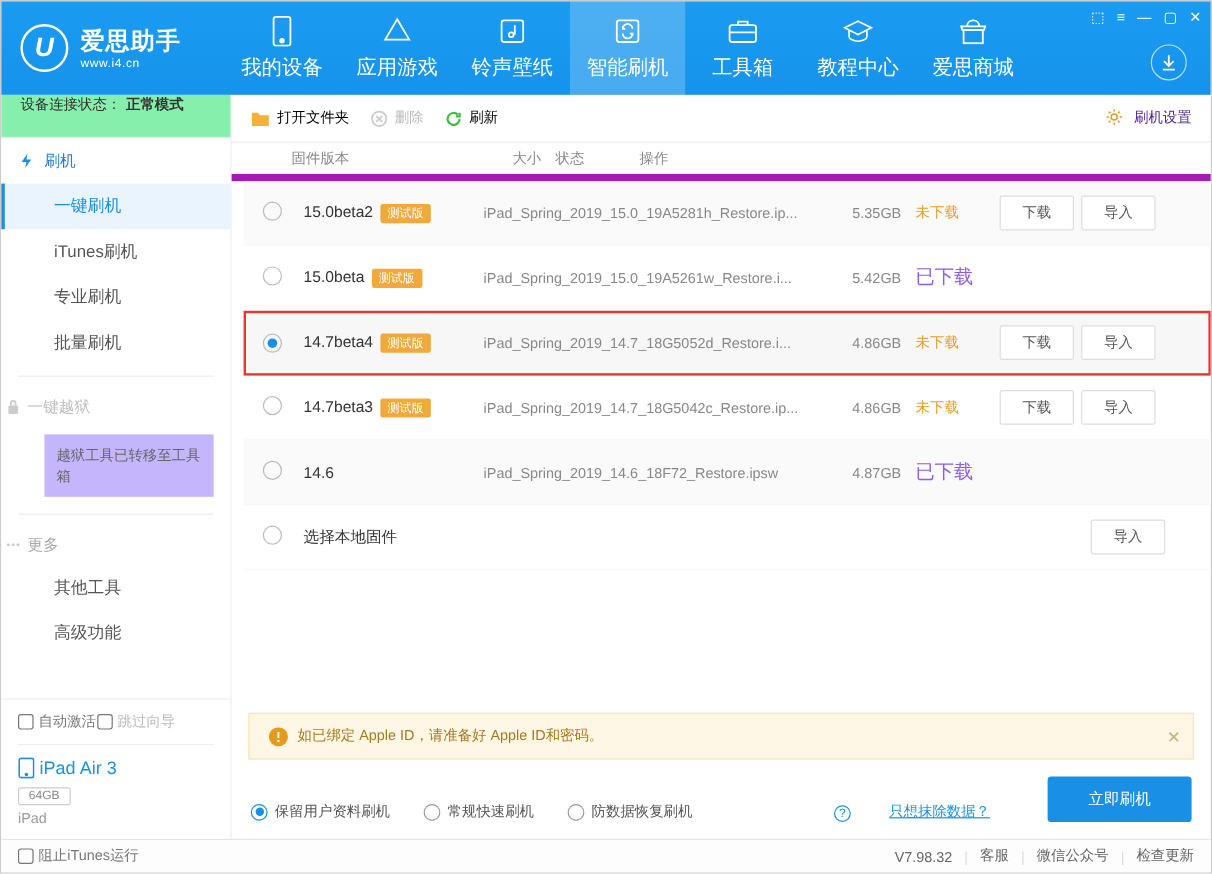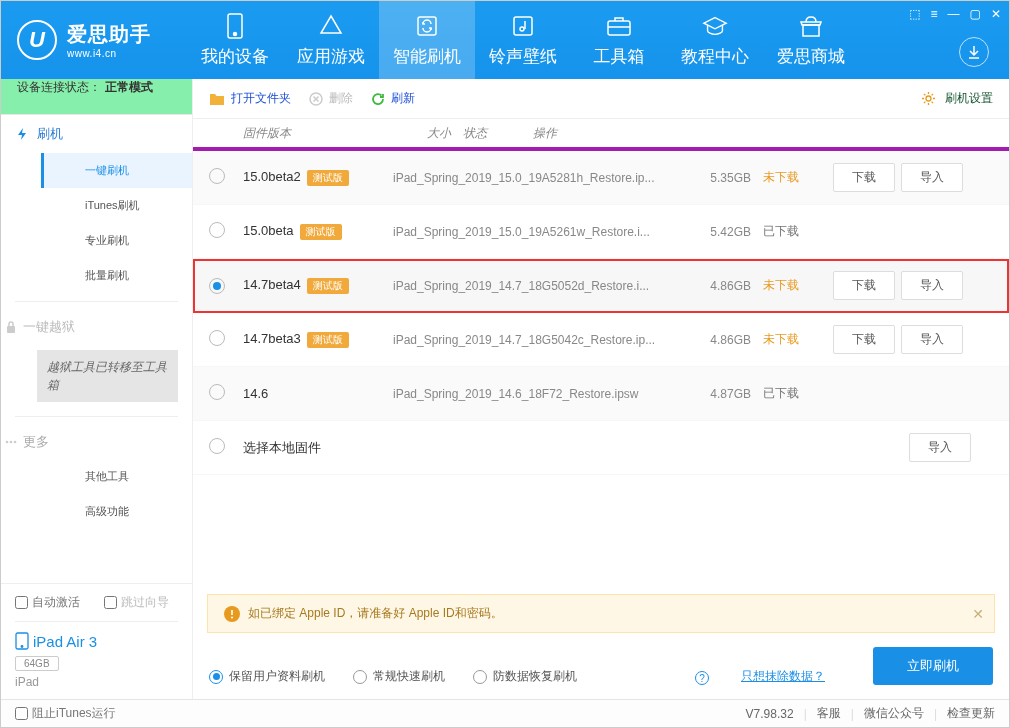--- a/index.html
+++ b/index.html
@@ -24,62 +24,62 @@
 .dl-circle { position: absolute; right: 20px; top: 36px; width: 30px; height: 30px; border: 1px solid rgba(255,255,255,0.7); border-radius: 50%; display: flex; align-items: center; justify-content: center; color: #fff; cursor: pointer; }
 
 
 .status-bar { height: 36px; background: #86efac; border-bottom: 1px solid #e7e7e7; display: flex; align-items: flex-start; padding: 0 16px; font-size: 12px; }
 .status-bar .mode { font-weight: 600; margin-left: 4px; }
 
 
 .main { display: flex; height: calc(100% - 78px - 28px); }
 .sidebar { width: 192px; border-right: 1px solid #eee; background: #fff; display: flex; flex-direction: column; }
 .side-cat { display: flex; align-items: center; padding: 10px 14px; gap: 8px; color: #2a7bd6; font-size: 13px; }
-.side-item { padding: 10px 14px 10px 44px; font-size: 11px; color: #555; cursor: pointer; margin-left: 40px; }
+.side-item { padding: 10px 14px 10px 44px; font-size: 14px; color: #555; cursor: pointer; }
 .side-item.active { background: #eaf4ff; color: #1a8fe6; border-left: 3px solid #1a8fe6; padding-left: 41px; }
 .side-sep { height: 1px; background: #eee; margin: 8px 14px; }
 .side-grey { color: #bbb; display: flex; align-items: center; gap: 6px; padding: 8px 4px; font-size: 13px; }
-.side-box { margin: 6px 14px 6px 36px; padding: 8px 10px; background: #e5e5e5; color: #666; font-size: 12px; line-height: 1.5; font-style: italic; }
+.side-box { margin: 6px 14px 6px 36px; padding: 8px 10px; background: #c4b5fd; color: #666; font-size: 12px; line-height: 1.5; }
 .side-more { color: #aaa; }
 
 .side-bottom { margin-top: auto; border-top: 1px solid #eee; padding: 10px 14px; }
-.chk-row { display: flex; align-items: center; gap: 24px; margin-bottom: 10px; }
+.chk-row { display: flex; align-items: center; gap: 1px; margin-bottom: 10px; }
 .chk { display: flex; align-items: center; gap: 4px; color: #777; }
 .chk input { width: 13px; height: 13px; }
 .dev-name { color: #1a8fe6; font-size: 15px; font-weight: 500; margin-bottom: 6px; display: flex; align-items: center; gap: 4px; }
 .dev-cap { display: inline-block; border: 1px solid #ccc; padding: 1px 8px; font-size: 10px; color: #888; border-radius: 2px; margin-bottom: 4px; }
 .dev-type { color: #999; font-size: 12px; }
 
 
 .content { flex: 1; display: flex; flex-direction: column; }
 .toolbar { height: 40px; display: flex; align-items: center; padding: 0 16px; border-bottom: 1px solid #eee; gap: 18px; }
-.tb-btn { display: flex; align-items: center; gap: 6px; font-size: 12px; color: #1d4ed8; cursor: pointer; }
+.tb-btn { display: flex; align-items: center; gap: 6px; font-size: 12px; color: #000000; cursor: pointer; }
 .tb-btn.disabled { color: #bbb; }
 .tb-spacer { flex: 1; }
-.tb-settings { color: #14532d; display: flex; align-items: center; gap: 9px; cursor: pointer; }
-
-.table-head { display: flex; height: 32px; align-items: center; padding: 0 16px; color: #888; border-bottom: 4px solid #a21caf; font-style: italic; }
+.tb-settings { color: #4c1d95; display: flex; gap: 9px; cursor: pointer; }
+
+.table-head { display: flex; height: 32px; align-items: center; padding: 0 16px; color: #888; border-bottom: 6px solid #a21caf; }
 .col-radio { width: 34px; }
 .col-ver { width: 150px; }
 .col-name { flex: 1; }
 .col-size { width: 70px; text-align: right; padding-right: 12px; }
 .col-status { width: 70px; }
 .col-ops { width: 160px; }
 
-.row { display: flex; align-items: center; height: 54px; padding: 0 16px; border-bottom: 1px solid #f7f7f7; }
+.row { display: flex; align-items: center; height: 54px; padding: 0 16px; border-bottom: 1px solid #f7f7f7; margin-left: 10px; }
 .row.alt { background: #fafafa; }
 .row.hl { outline: 2px solid #e33; outline-offset: -2px; background: #f7f7f7; }
 .radio { width: 16px; height: 16px; border: 1px solid #bbb; border-radius: 50%; display: inline-flex; align-items: center; justify-content: center; }
 .radio.on::after { content: ""; width: 8px; height: 8px; background: #1a8fe6; border-radius: 50%; }
 .ver { font-size: 13px; }
 .beta-tag { display: inline-block; background: #f0a93a; color: #fff; font-size: 10px; padding: 1px 6px; border-radius: 2px; margin-left: 6px; }
 .fname { color: #888; font-size: 12px; }
 .size { color: #888; font-size: 12px; }
 .st-not { color: #e89a1f; font-size: 12px; }
-.st-done { color: #737373; font-size: 12px; }
+.st-done { color: #8b5cf6; font-size: 16px; }
 .op-btn { border: 1px solid #ddd; background: #fff; padding: 5px 18px; font-size: 12px; color: #555; cursor: pointer; border-radius: 2px; margin-right: 6px; }
 
 .warn-bar { background: #fff7e6; border: 1px solid #ffe3a8; color: #a87a1f; padding: 10px 16px; display: flex; align-items: center; gap: 8px; margin: 8px 14px 0; position: relative; }
 .warn-bar .close { position: absolute; right: 10px; color: #c8b07a; cursor: pointer; font-size: 14px; }
 
 .option-bar { display: flex; align-items: flex-end; padding: 14px 16px; gap: 28px; }
 .opt { display: flex; align-items: center; gap: 6px; font-size: 12px; color: #555; cursor: pointer; }
 .opt .radio2 { width: 14px; height: 14px; border: 1px solid #999; border-radius: 50%; display: inline-flex; align-items: center; justify-content: center; }
 .opt .radio2.on { border-color: #1a8fe6; }
 .opt .radio2.on::after { content: ""; width: 7px; height: 7px; background: #1a8fe6; border-radius: 50%; }
@@ -118,39 +118,39 @@
       <span class="lbl">我的设备</span>
     </div>
     <div class="nav-item">
       <span class="ico">
           <svg width="26" height="26" viewBox="0 0 26 26" fill="none" stroke="#fff" stroke-width="1.5">
             <path d="M13 3 L23 20 H3 Z"></path>
           </svg>
         </span>
       <span class="lbl">应用游戏</span>
     </div>
+    <div class="nav-item">
+      <span class="ico">
+          <svg width="24" height="24" viewBox="0 0 24 24" fill="none" stroke="#fff" stroke-width="1.5">
+            <rect x="3" y="3" width="18" height="18" rx="2"></rect>
+            <path d="M14 7v8"></path>
+            <circle cx="11" cy="15" r="2"></circle>
+          </svg>
+        </span>
+      <span class="lbl">铃声壁纸</span>
+    </div>
     <div class="nav-item active">
       <span class="ico">
           <svg width="24" height="24" viewBox="0 0 24 24" fill="none" stroke="#fff" stroke-width="1.5">
             <rect x="3" y="3" width="18" height="18" rx="2"></rect>
             <path d="M8 10a4 4 0 0 1 8 0M16 14a4 4 0 0 1-8 0"></path>
             <path d="M8 8v2h2M16 16v-2h-2"></path>
           </svg>
         </span>
       <span class="lbl">智能刷机</span>
-    </div>
-    <div class="nav-item">
-      <span class="ico">
-          <svg width="24" height="24" viewBox="0 0 24 24" fill="none" stroke="#fff" stroke-width="1.5">
-            <rect x="3" y="3" width="18" height="18" rx="2"></rect>
-            <path d="M14 7v8"></path>
-            <circle cx="11" cy="15" r="2"></circle>
-          </svg>
-        </span>
-      <span class="lbl">铃声壁纸</span>
     </div>
     <div class="nav-item">
       <span class="ico">
           <svg width="26" height="22" viewBox="0 0 26 22" fill="none" stroke="#fff" stroke-width="1.5">
             <rect x="2" y="6" width="22" height="14" rx="2"></rect>
             <path d="M9 6V3h8v3M2 12h22"></path>
           </svg>
         </span>
       <span class="lbl">工具箱</span>
     </div>

